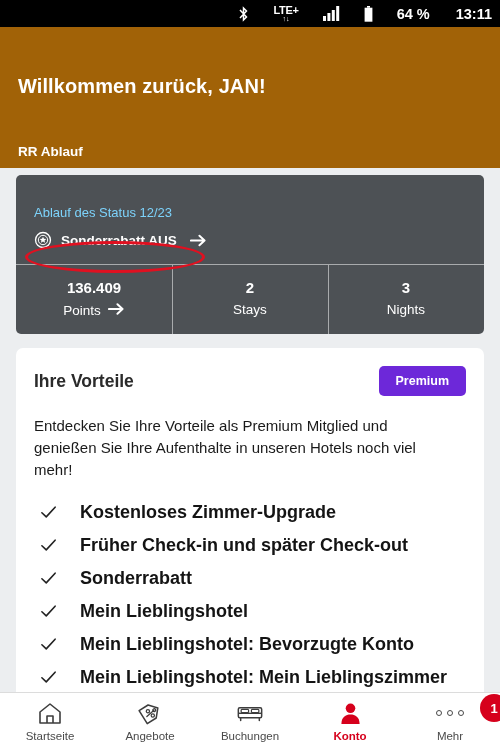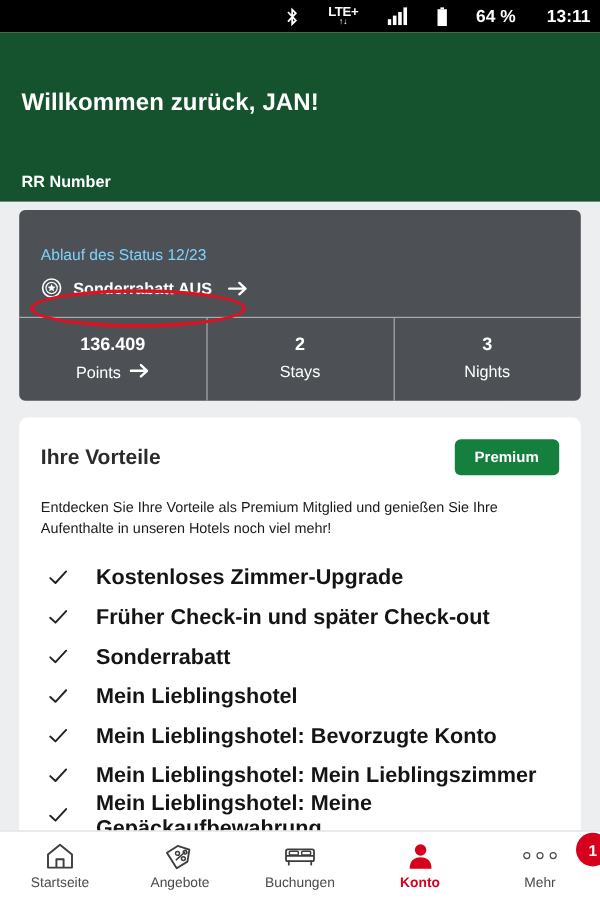--- a/index.html
+++ b/index.html
@@ -20,21 +20,21 @@
   }
   .sb-ico { display: flex; align-items: center; }
   .lte-wrap { display: flex; flex-direction: column; align-items: center; line-height: 1; }
   .lte-txt { font-size: 11px; font-weight: bold; letter-spacing: -0.3px; }
   .lte-arrows { font-size: 7px; letter-spacing: 0px; margin-top: -1px; }
   .sb-batt-pct { font-size: 14.5px; font-weight: bold; }
   .sb-time { font-size: 14.5px; font-weight: bold; margin-left: 2px; }
 
   
   .header {
-    height: 141px; background: #14532d; color: #fff;
+    height: 141px; background: #a16207; color: #fff;
     padding: 0 18px; position: relative;
   }
   .welcome {
     position: absolute; top: 48px; left: 18px;
     font-size: 20px; font-weight: bold; letter-spacing: .1px;
   }
   .rrnumber {
     position: absolute; top: 117px; left: 18px;
     font-size: 13.5px; font-weight: bold;
   }
@@ -75,26 +75,26 @@
   
   .benefits {
     margin: 14px 16px 0 16px;
     background: #fff; border-radius: 7px;
     padding: 18px 18px 0 18px;
     min-height: 330px;
   }
   .ben-head { display: flex; align-items: center; justify-content: space-between; }
   .ben-title { font-size: 17.5px; font-weight: bold; color: #2b2b2b; }
   .premium-pill {
-    background: #15803d; color: #fff;
+    background: #6d28d9; color: #fff;
     font-size: 12.5px; font-weight: bold;
     padding: 8px 17px; border-radius: 5px;
   }
   .ben-desc {
-    margin-top: 19px; font-size: 12px; line-height: 1.45;
+    margin-top: 19px; font-size: 15px; line-height: 1.45;
     color: #1a1a1a; max-width: 420px;
   }
   .ben-list { margin-top: 19px; }
   .ben-item {
     display: flex; align-items: center;
     height: 26px; margin-bottom: 7px;
   }
   .check-ico { width: 17px; height: 17px; flex: 0 0 17px; margin-left: 6px; }
   .ben-text {
     margin-left: 23px; font-size: 18px; font-weight: bold; color: #141414;
@@ -163,21 +163,21 @@
         <rect x="3" y="0" width="3" height="1.7" fill="#fff"></rect>
         <rect x="0.6" y="1.7" width="7.8" height="14" fill="#fff"></rect>
       </svg>
     </span>
     <span class="sb-batt-pct">64 %</span>
     <span class="sb-time">13:11</span>
   </div>
 
   <div class="header">
     <div class="welcome">Willkommen zurück, JAN!</div>
-    <div class="rrnumber">RR Number</div>
+    <div class="rrnumber">RR Ablauf</div>
   </div>
 
   <div class="premium-card">
     <div class="pc-top">
       <div class="pc-sub">Ablauf des Status 12/23</div>
       <div class="pc-offer">
         <span class="badge-ico">
           <svg width="18" height="18" viewBox="0 0 20 20">
             <circle cx="10" cy="10" r="8.3" fill="none" stroke="#fff" stroke-width="1.5"></circle>
             <circle cx="10" cy="10" r="5.2" fill="none" stroke="#fff" stroke-width="1.1"></circle>

